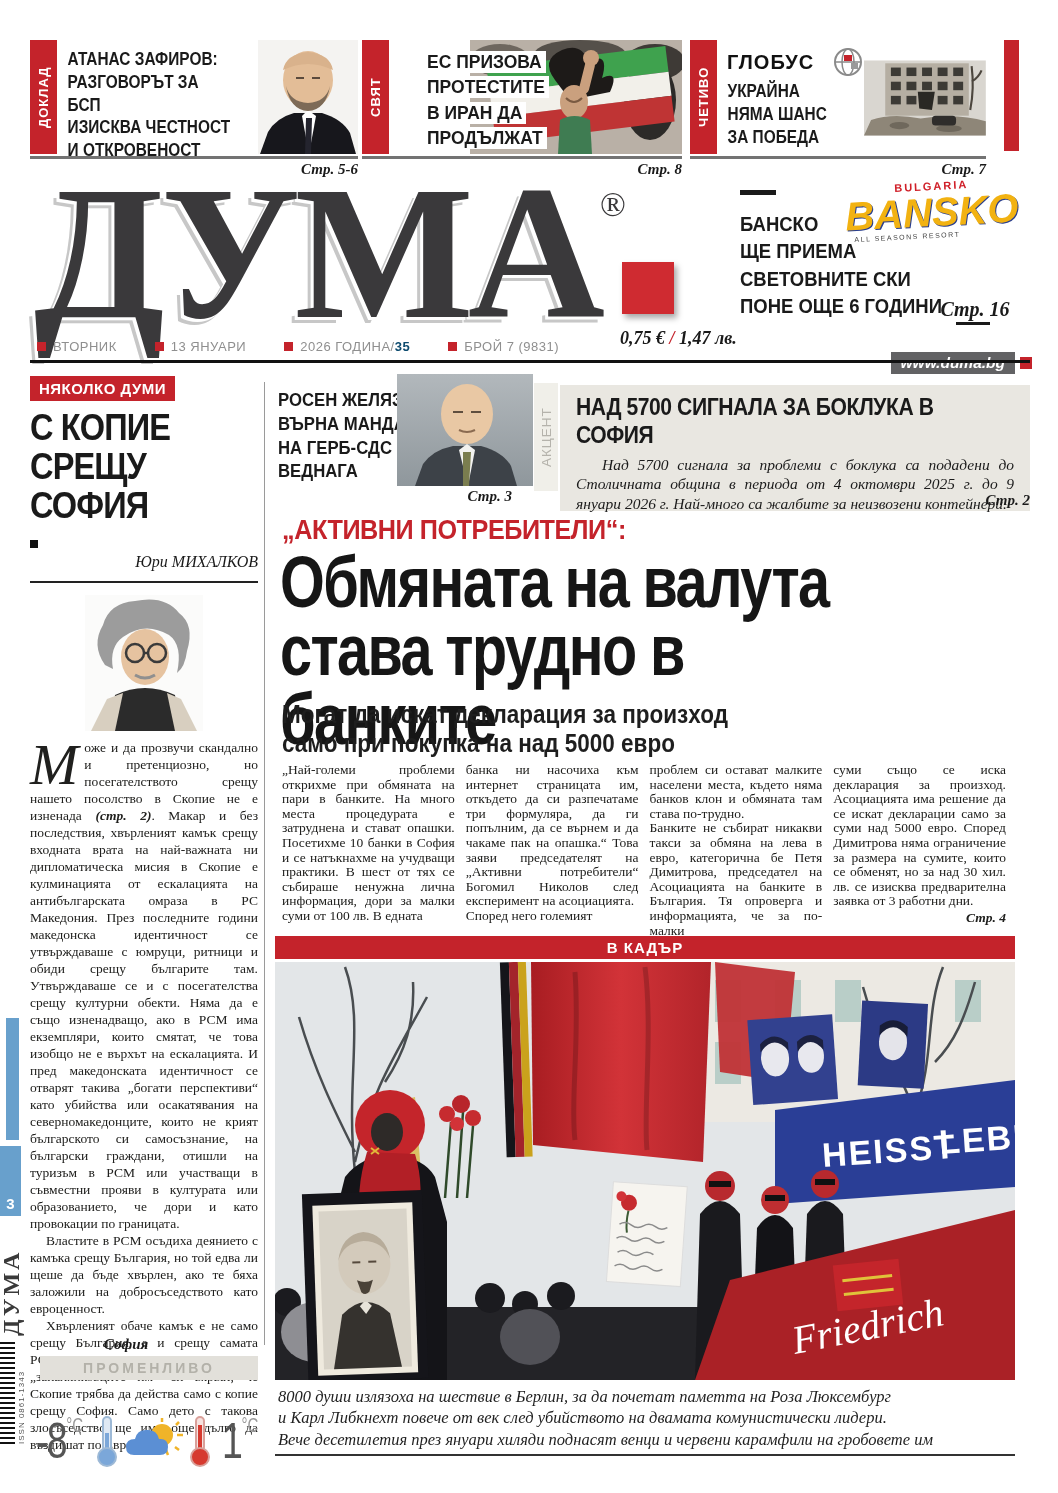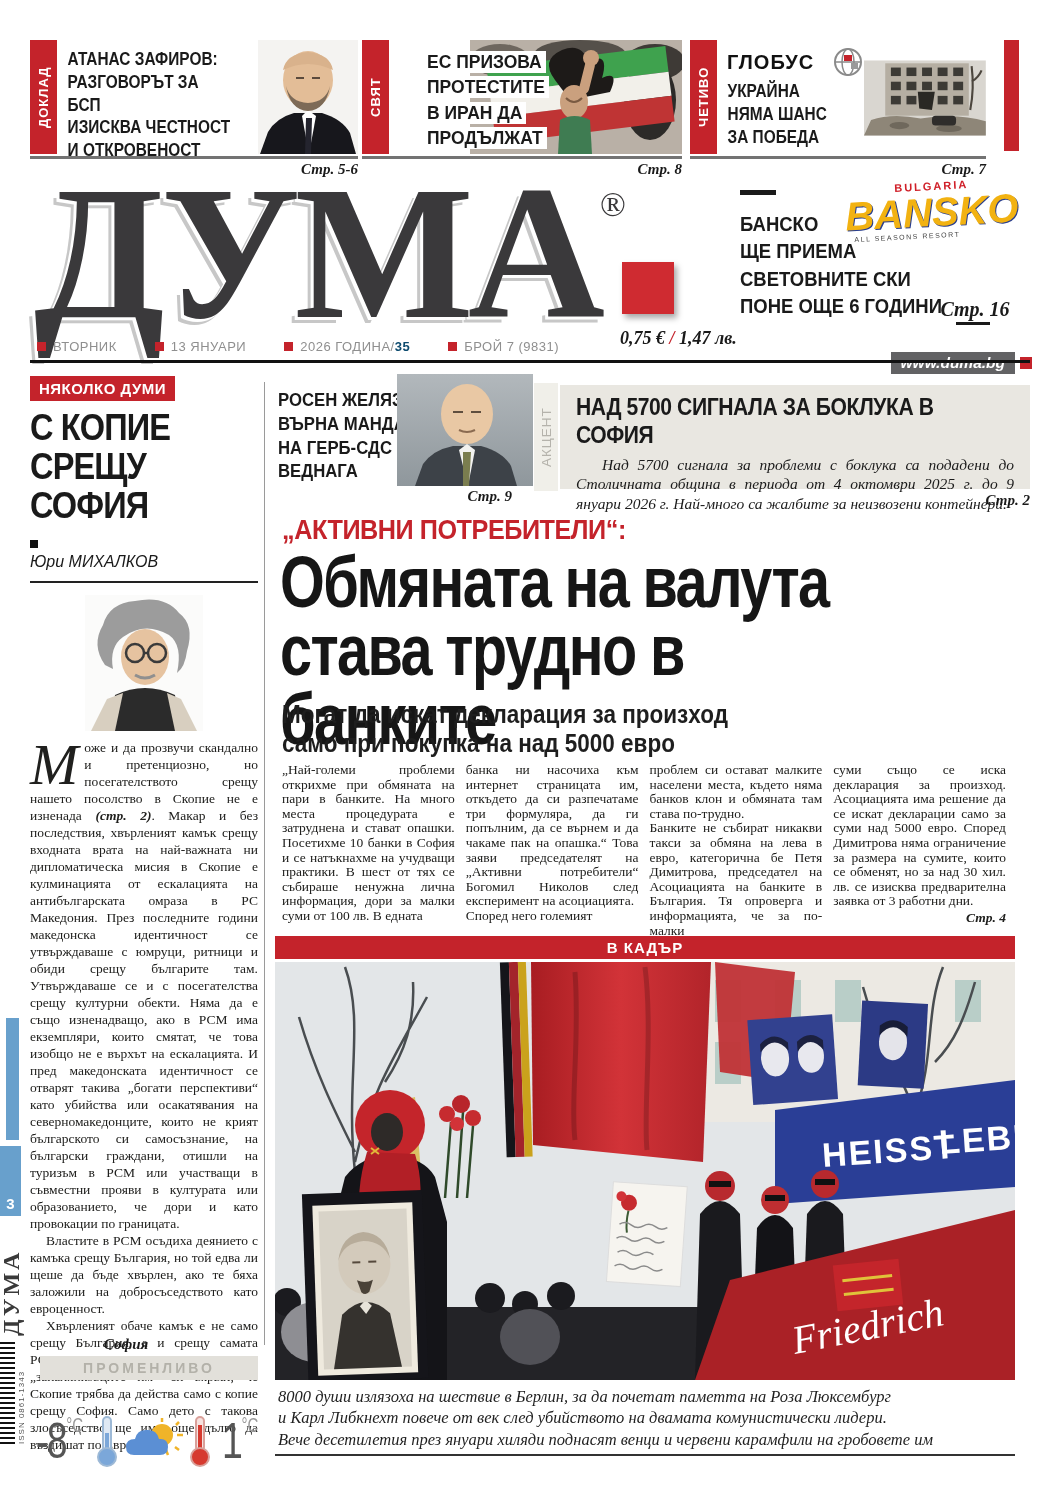--- a/index.html
+++ b/index.html
@@ -51,21 +51,21 @@
   .dl-sq{width:9px;height:9px;background:#c4232b;display:inline-block;}
   .dl-accent{color:#0c4a6e;font-weight:bold;}
   .mainrule{position:absolute;left:30px;top:360px;width:1000px;height:3px;background:#111;}
   .vdivider{position:absolute;left:264px;top:382px;width:1px;height:963px;background:#9a9a9a;}
   
   .opinion{position:absolute;left:30px;top:376px;width:228px;}
   .rubric{display:inline-block;background:#c4232b;color:#fff;font-weight:bold;font-size:15px;
           letter-spacing:.5px;padding:4px 9px;}
   .op-title{font-weight:bold;font-size:37px;line-height:1.05;margin-top:8px;letter-spacing:-1px;}
   .op-bullet{width:8px;height:8px;background:#111;margin-top:14px;}
-  .op-author{font-family:Liberation Sans, sans-serif;font-style:italic;font-size:16px;margin-top:5px;}
+  .op-author{font-family:Liberation Serif, serif;font-style:italic;font-size:16px;margin-top:5px;text-align:right;}
   .op-hr{border:none;border-top:2px solid #222;margin:10px 0 0 0;}
   .op-photo{display:block;margin:12px auto 0 auto;}
   .op-body{margin-top:8px;font-family:"Liberation Serif",serif;font-size:13.5px;line-height:17px;
            text-align:justify;color:#20201e;}
   .op-body p{margin:0;}
   .op-body p+p{text-indent:16px;}
   .dropcap{float:left;font-family:"Liberation Serif",serif;font-style:italic;font-size:58px;
            line-height:44px;padding:4px 6px 0 0;}
   .op-em{font-weight:bold;font-style:italic;}
   .w-city{position:absolute;left:12px;top:1336px;width:228px;text-align:center;
@@ -88,21 +88,21 @@
         font-size:8px;color:#555;letter-spacing:1px;}
   
   .mandate{position:absolute;left:272px;top:380px;width:262px;height:128px;}
   .mandate-title{position:absolute;left:6px;top:8px;font-weight:bold;font-size:19px;line-height:1.25;}
   .mandate-photo{position:absolute;left:125px;top:-6px;}
   .mandate-page{position:absolute;right:22px;top:108px;font-family:"Liberation Serif",serif;
                 font-style:italic;font-weight:bold;font-size:15px;}
   .akcent-label{position:absolute;left:534px;top:383px;width:24px;height:108px;background:#f0efe9;
                 color:#b5b3ac;font-size:13.5px;letter-spacing:1px;display:flex;align-items:center;justify-content:center;
                 writing-mode:vertical-rl;transform:rotate(180deg);}
-  .akcent{position:absolute;left:560px;top:385px;width:470px;height:104px;background:#e9e7e1;
+  .akcent{position:absolute;left:560px;top:385px;width:470px;height:126px;background:#e9e7e1;
           box-sizing:border-box;padding:8px 16px 0 16px;}
   .akcent-title{font-weight:bold;font-size:24px;letter-spacing:-.5px;}
   .akcent-text{margin-top:6px;font-family:"Liberation Serif",serif;font-style:italic;font-size:15.5px;
                line-height:1.25;text-align:justify;text-indent:26px;}
   .akcent-page{position:absolute;left:930px;top:492px;width:100px;text-align:right;
                font-family:"Liberation Serif",serif;font-style:italic;font-weight:bold;font-size:15px;}
   
   .kicker{position:absolute;left:282px;top:514px;color:#c4232b;font-weight:bold;font-size:28px;
           letter-spacing:-.5px;transform:scaleX(.9);transform-origin:0 0;}
   .headline{position:absolute;left:280px;top:548px;font-weight:bold;font-size:72px;line-height:.95;
@@ -376,21 +376,21 @@
       <rect width="136" height="112" fill="url(#zgb)"></rect>
       <path d="M18,112 L26,90 Q36,76 56,72 L84,72 Q106,78 114,92 L120,112 Z" fill="#3d4248"></path>
       <path d="M62,76 L70,70 L78,76 L71,112 Z" fill="#f2f2f0"></path>
       <path d="M66,78 L74,78 L72,112 L66,112 Z" fill="#7a7d4f"></path>
       <ellipse cx="70" cy="40" rx="26" ry="30" fill="#e9c8a4"></ellipse>
       <path d="M44,30 Q70,16 96,30 Q92,12 70,10 Q48,12 44,30 Z" fill="#dcb астр890" fill-opacity="0"></path>
       <line x1="56" y1="38" x2="66" y2="38" stroke="#5f4e3e" stroke-width="2"></line>
       <line x1="74" y1="38" x2="84" y2="38" stroke="#5f4e3e" stroke-width="2"></line>
       <path d="M62,56 Q70,60 78,56" stroke="#8a6a50" stroke-width="2" fill="none"></path>
     </svg>
-    <div class="mandate-page">Стр. 9</div>
+    <div class="mandate-page">Стр. 3</div>
   </div>
 
   <div class="akcent-label">АКЦЕНТ</div>
   <div class="akcent">
     <div class="akcent-title cond">НАД 5700 СИГНАЛА ЗА БОКЛУКА В СОФИЯ</div>
     <div class="akcent-text serif">Над 5700 сигнала за проблеми с боклука са подадени до Столичната община в периода от 4 октомври 2025 г. до 9 януари 2026 г. Най-много са жалбите за неизвозени контейнери.</div>
   </div>
   <div class="akcent-page">Стр. 2</div>
 
   <div class="kicker">„АКТИВНИ ПОТРЕБИТЕЛИ“:</div>

